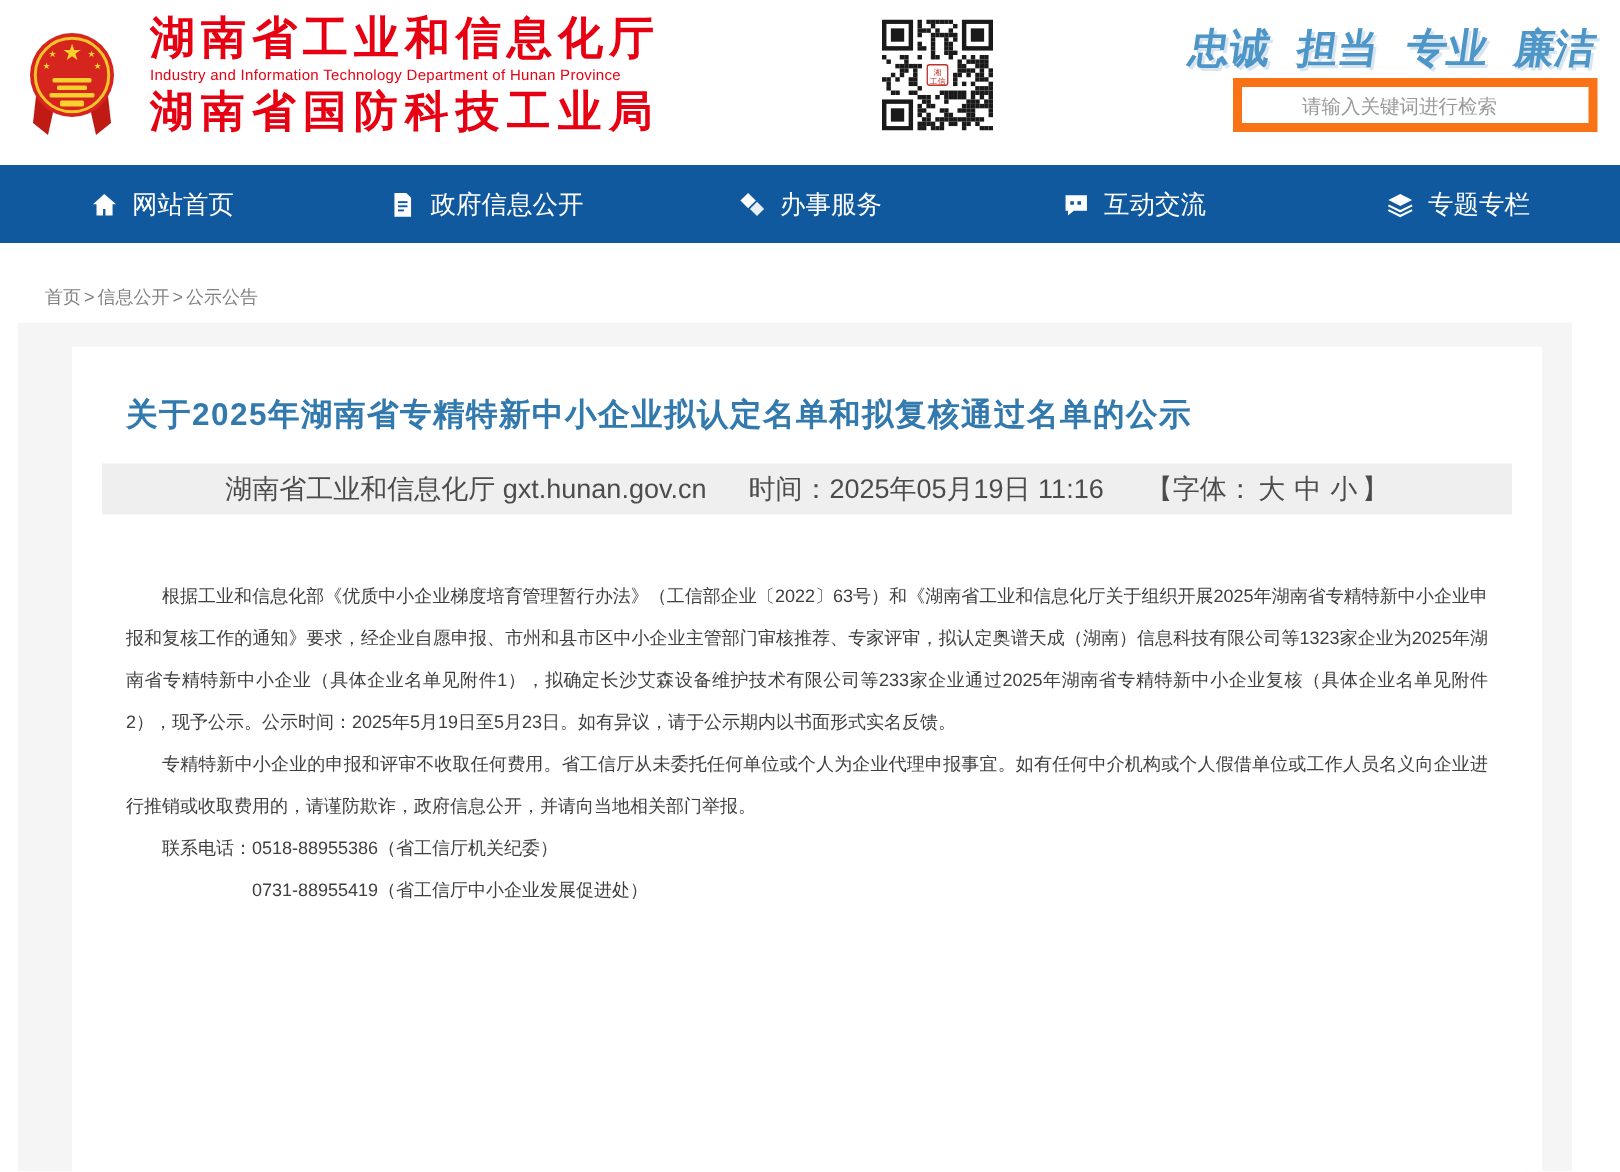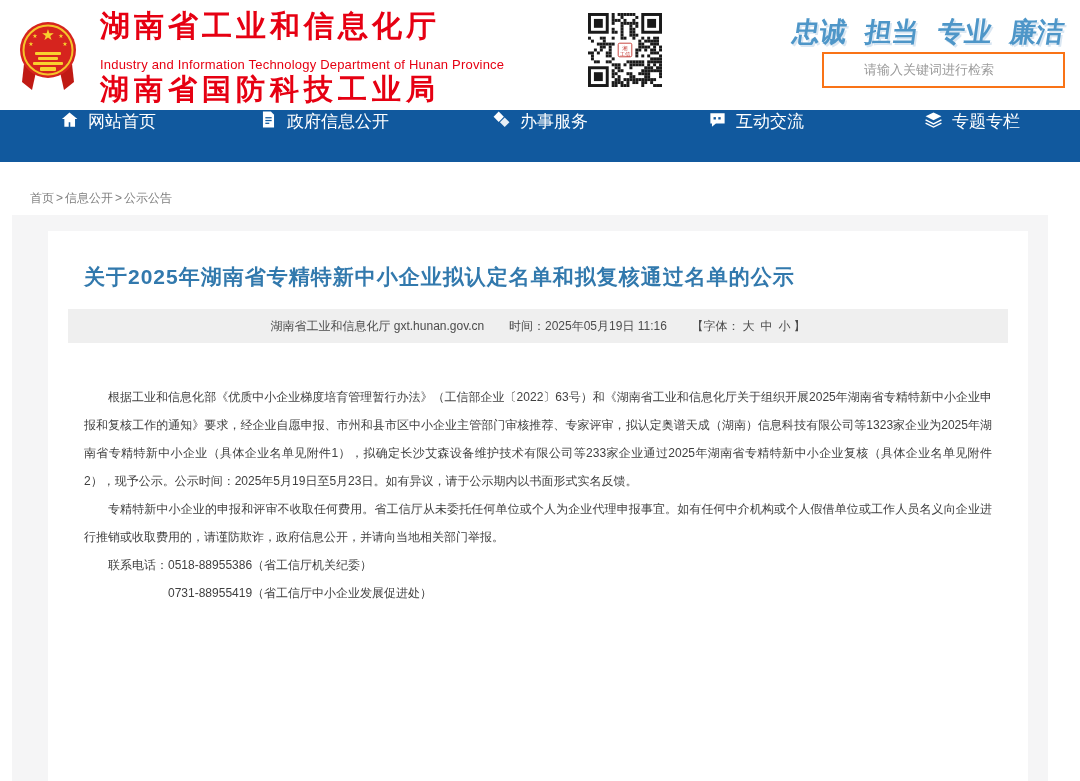--- a/index.html
+++ b/index.html
@@ -4,52 +4,52 @@
 <style>
   html,body{margin:0;padding:0;}
   body{font-family:"Liberation Sans","DejaVu Sans",sans-serif;background:#ffffff;}
   .page{position:relative;width:1080px;height:781px;background:#fff;overflow:hidden;}
 
   
   .header{position:absolute;top:0;left:0;width:1080px;height:110px;background:#fff;}
   .emblem{position:absolute;left:18px;top:12px;width:60px;height:80px;}
   .org-block{position:absolute;left:100px;top:10px;}
   .org-cn{font-size:30px;font-weight:bold;color:#E60012;letter-spacing:4px;line-height:32px;}
-  .org-en{font-size:13px;color:#E60012;letter-spacing:0.2px;line-height:13px;margin-top:16px;}
+  .org-en{font-size:10px;color:#E60012;letter-spacing:0.2px;line-height:13px;margin-top:2px;}
   .org-cn2{font-size:29px;font-weight:bold;color:#E60012;letter-spacing:5px;line-height:32px;margin-top:2px;}
   .qr{position:absolute;left:588px;top:13px;width:74px;height:74px;}
   .qr svg{width:74px;height:74px;display:block;background:#fff;}
   .slogan{position:absolute;right:16px;top:14px;white-space:nowrap;}
   .slogan span{display:inline-block;font-size:27px;font-weight:bold;color:#4E96C8;
     transform:skewX(-8deg);margin-left:14px;text-shadow:2px 2px 0 #d9e6f2;}
   .search-wrap{position:absolute;left:822px;top:52px;}
-  .search-input{width:243px;height:36px;box-sizing:border-box;border:2px solid #f97316;
+  .search-input{width:243px;height:36px;box-sizing:border-box;border:6px solid #f97316;
     padding:0 10px 0 40px;font-size:13px;color:#333;outline:none;background:#fff;
-    font-family:Liberation Mono, monospace;}
+    font-family:Liberation Sans, sans-serif;}
   .search-input::placeholder{color:#9a9a9a;}
 
   
   .nav{position:absolute;top:110px;left:0;width:1080px;height:52px;background:#11599E;
     display:flex;align-items:stretch;}
-  .nav-item{flex:1;display:flex;justify-content:center;gap:9px;
+  .nav-item{flex:1;display:flex;align-items:center;justify-content:center;gap:9px;
     color:#fff;font-size:17px;cursor:pointer;}
   .nav-item svg{width:19px;height:19px;display:block;}
 
   
   .breadcrumb{position:absolute;top:190px;left:30px;font-size:12px;color:#808080;}
   .breadcrumb .sep{margin:0 2px;}
 
   
   .content-bg{position:absolute;top:215px;left:12px;width:1036px;height:566px;background:#F5F5F6;}
   .card{position:absolute;top:16px;left:36px;width:980px;height:550px;background:#fff;
     box-sizing:border-box;padding:24px 36px 0;}
   .article-title{text-align:left;color:#3279AD;font-size:21px;font-weight:bold;
     letter-spacing:1px;margin-top:8px;line-height:28px;}
   .meta-bar{margin:18px 20px 0;margin-left:-16px;margin-right:-16px;background:#EFEFEF;
-    height:34px;line-height:34px;text-align:center;font-size:12px;color:#4c4c4c;white-space:nowrap;}
+    height:34px;line-height:34px;text-align:center;font-size:18px;color:#4c4c4c;white-space:nowrap;}
   .meta-bar .gap{display:inline-block;width:18px;}
   .meta-bar .fs{margin:0 3px;cursor:pointer;}
   .body-text{margin-top:40px;font-size:12px;color:#3F3F3F;line-height:28px;text-align:justify;}
   .body-text p{margin:0;text-indent:2em;}
   .contact-2{text-indent:7em !important;}
   .attach{margin-top:45px;}
   .attach p{margin:0;text-indent:2em;}
   .attach .attach-item{color:#3F3F3F;}
 </style>
 </head>

